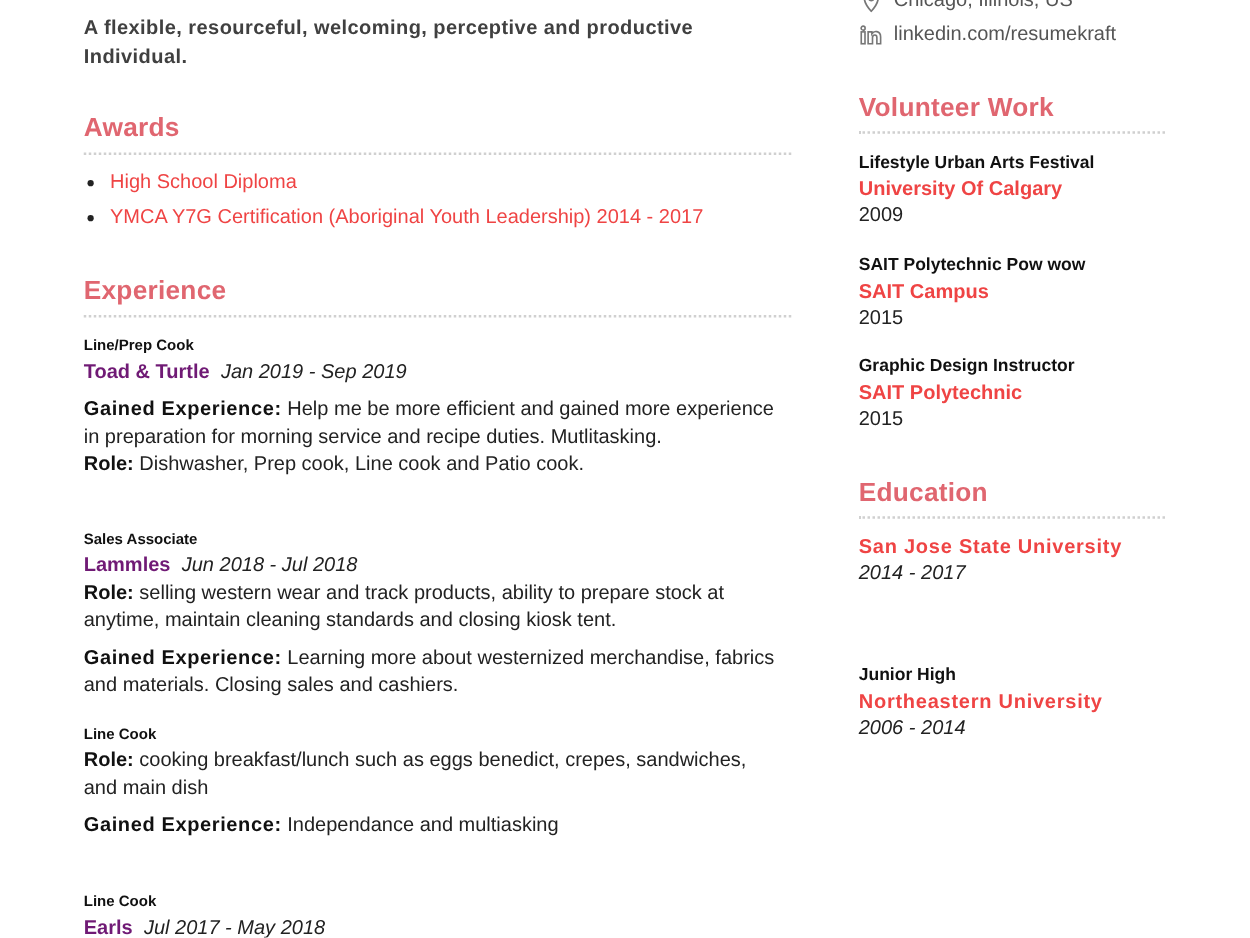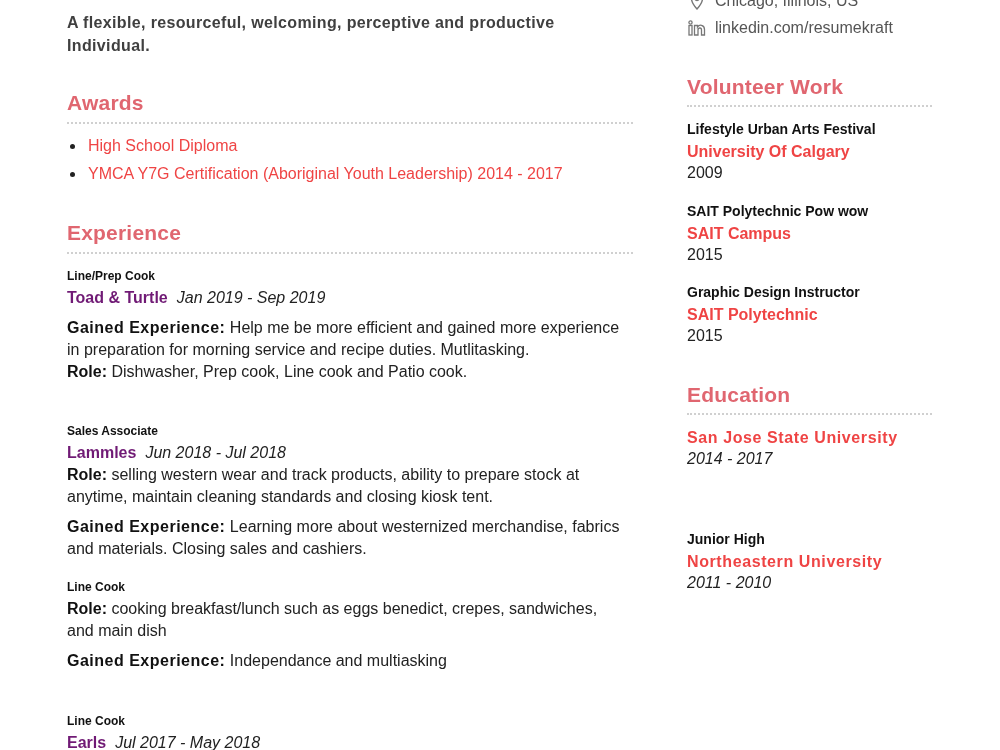--- a/index.html
+++ b/index.html
@@ -116,14 +116,14 @@
 <div class="abs section-title" style="left:687px; top:383px;text-align:center;">Education</div>
 <div class="abs divider" style="left:687px; top:413px; width:245px;"></div>
 
 <div class="abs side-item" style="top:427px;">
   <div class="s wide">San Jose State University</div>
   <div class="d it">2014 - 2017</div>
 </div>
 <div class="abs side-item" style="top:528px;">
   <div class="t">Junior High</div>
   <div class="s wide">Northeastern University</div>
-  <div class="d it">2011 - 2010</div>
+  <div class="d it">2006 - 2014</div>
 </div>
 
 </body></html>

